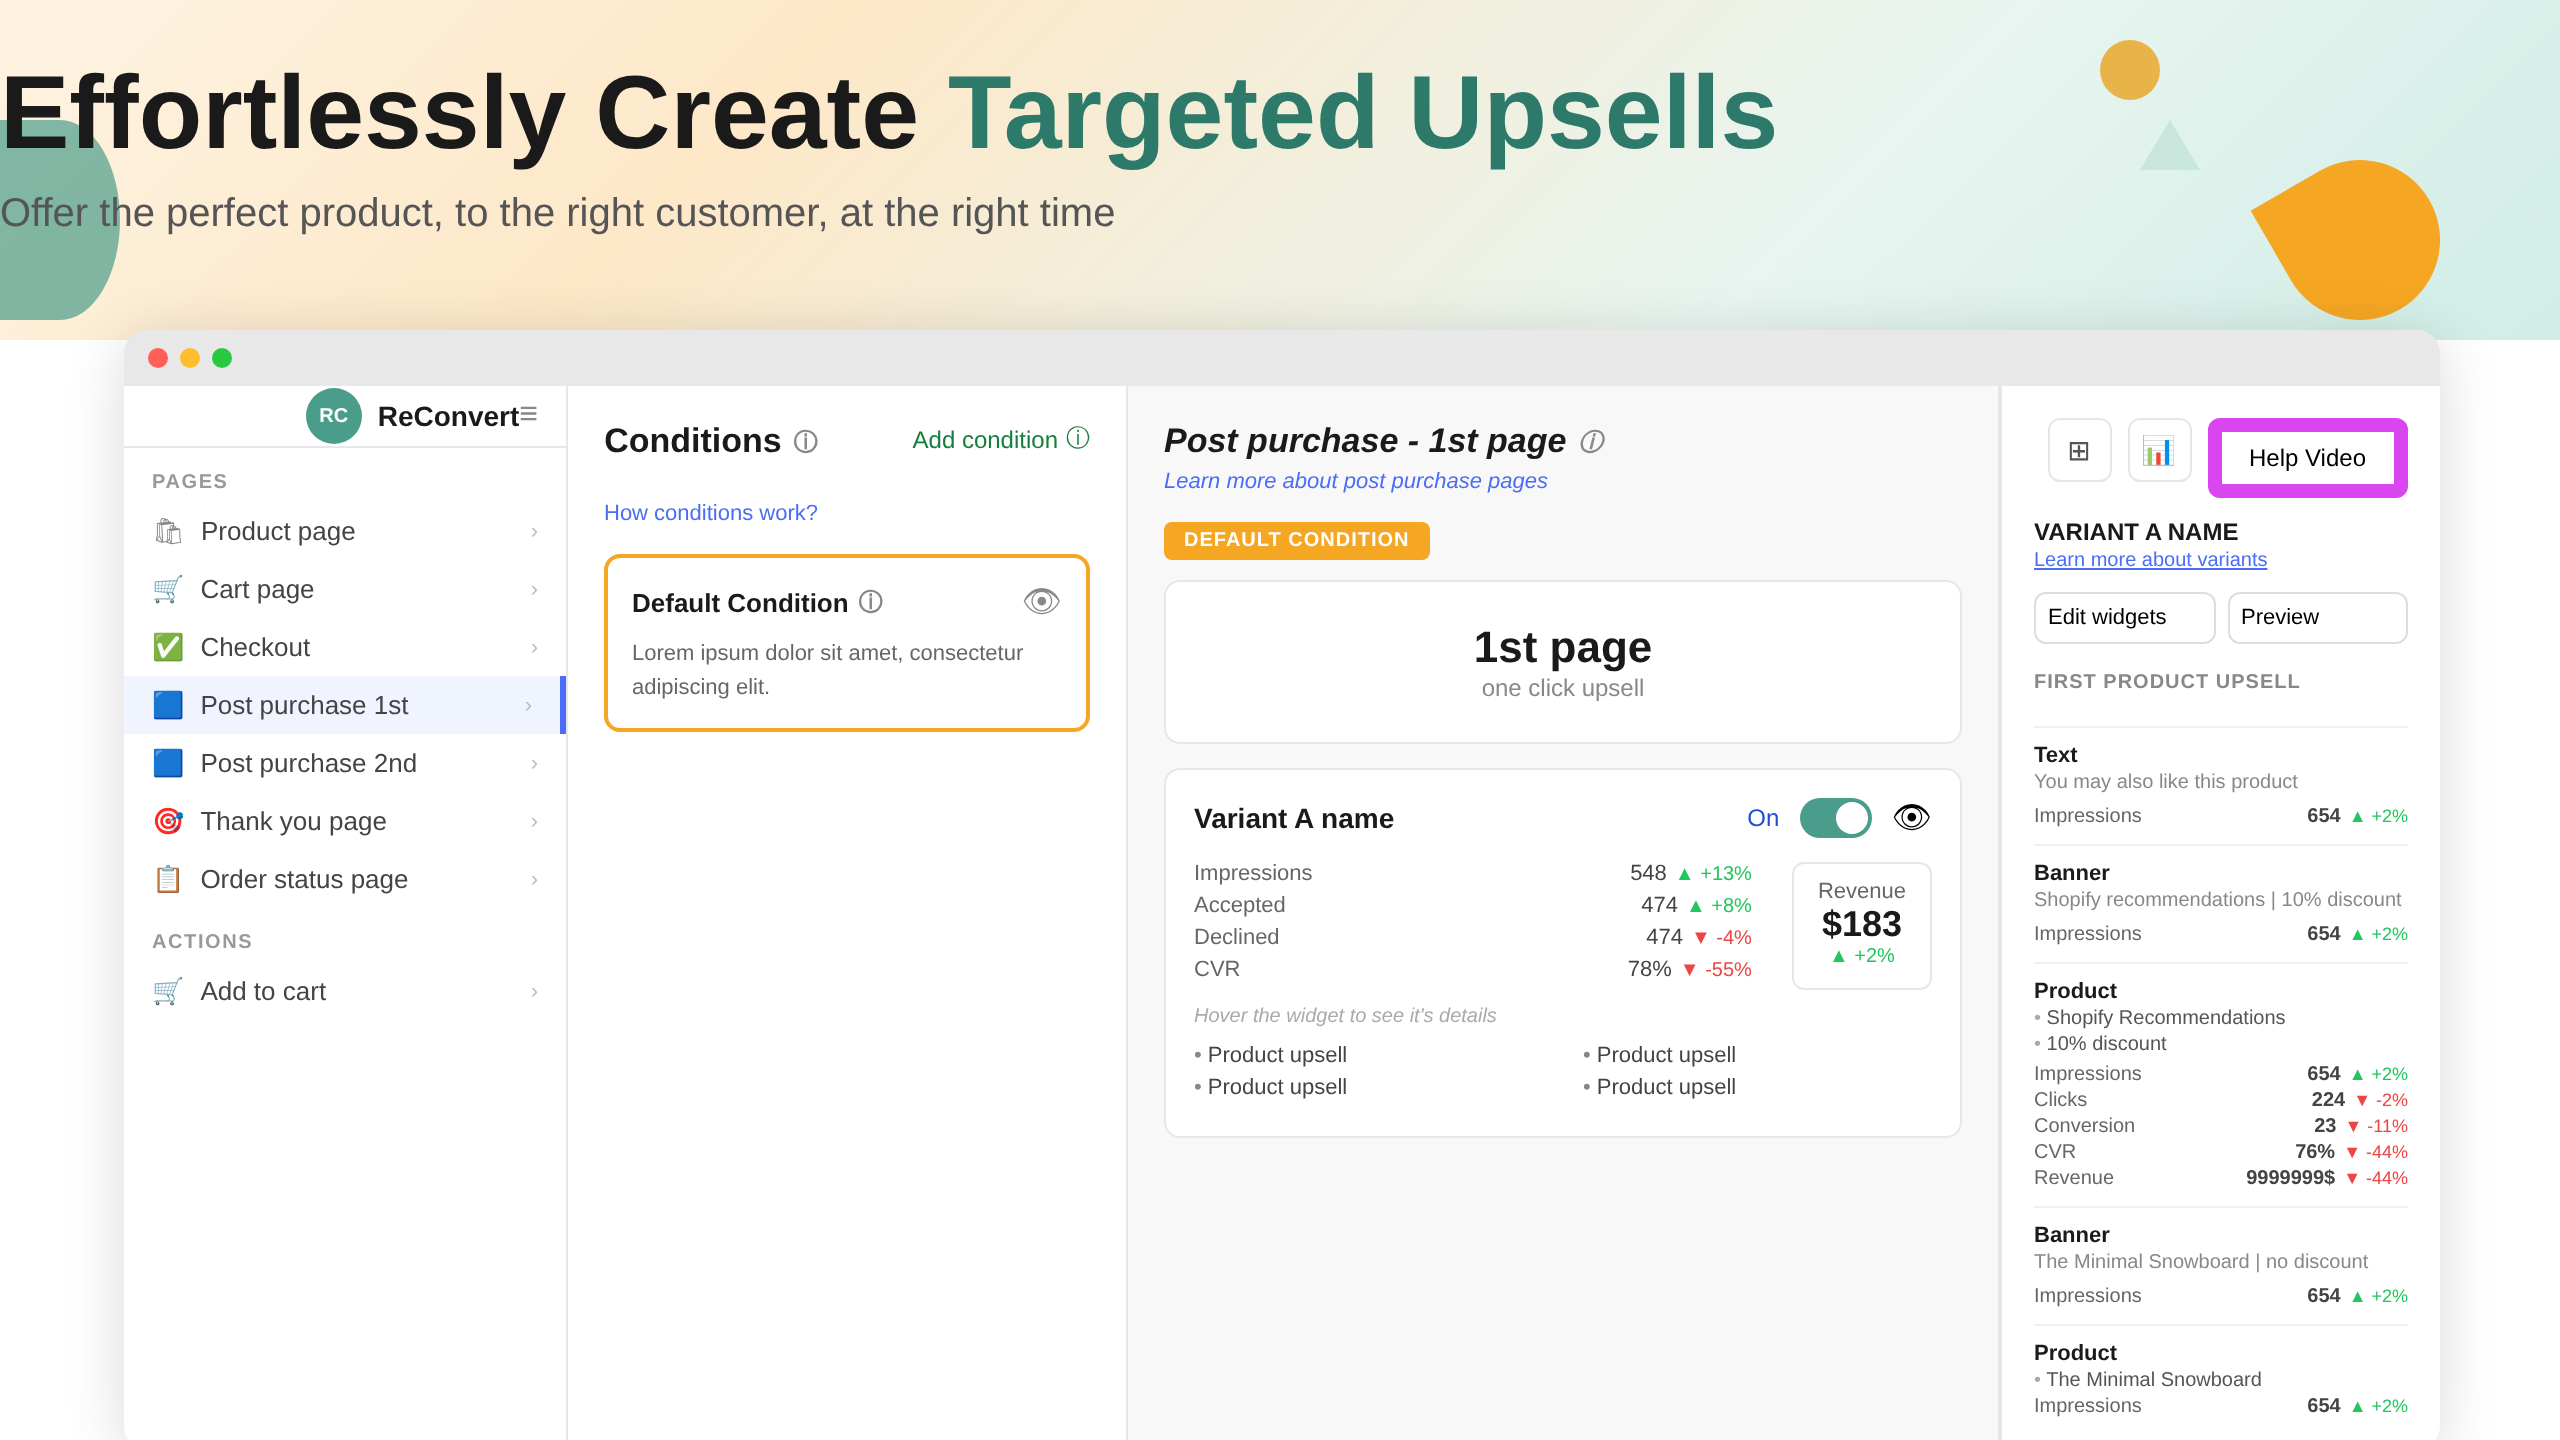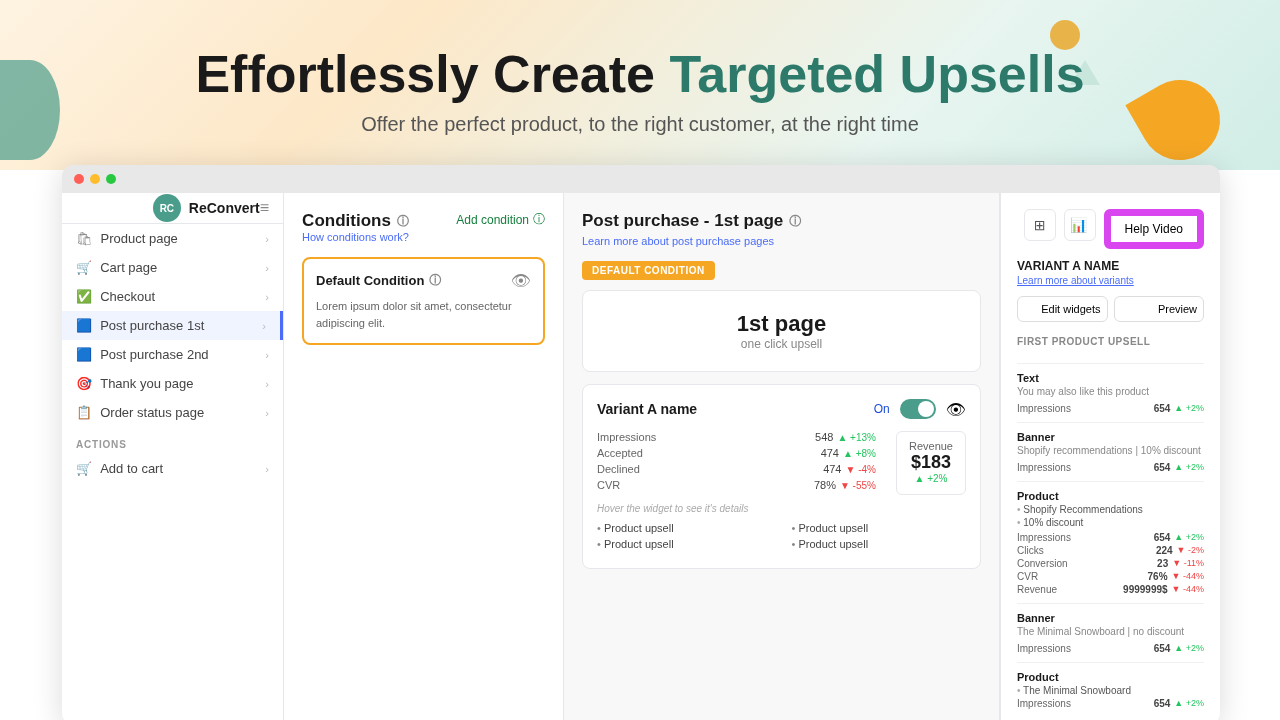--- a/index.html
+++ b/index.html
@@ -26,21 +26,21 @@
       background: #e8b44a; border-radius: 50%; z-index: 1;
     }
     .deco-triangle {
       position: absolute; top: 60px; right: 180px; width: 0; height: 0;
       border-left: 15px solid transparent; border-right: 15px solid transparent;
       border-bottom: 25px solid #c8e6dc; z-index: 1;
     }
 
     
     .header-section {
-      position: absolute; top: 36px; left: 0; width: 100%; text-align: center; z-index: 2; padding-top: 10px;
+      position: absolute; top: 19px; left: 0; width: 100%; z-index: 2; padding-top: 10px;
     }
     .header-title {
       font-size: 52px; font-weight: 900; color: #1a1a1a; line-height: 1.1;
     }
     .header-title .teal { color: #2d7a6b; }
     .header-subtitle {
       font-size: 20px; color: #555; margin-top: 10px; font-weight: 400;
     }
 
     
@@ -100,41 +100,41 @@
     }
 
     
     .conditions-panel {
       width: 280px; background: #fff; border-right: 1px solid #e5e7eb; padding: 18px; flex-shrink: 0;
     }
     .panel-title {
       font-size: 17px; font-weight: 700; color: #1a1a1a; display: flex; align-items: center; gap: 6px; justify-content: center;
     }
     .info-icon { font-size: 12px; color: #888; }
-    .panel-subtitle { font-size: 11px; color: #4a6cf7; margin-top: 0; cursor: pointer; }
+    .panel-subtitle { font-size: 11px; color: #4a6cf7; margin-top: 20px; cursor: pointer; }
     .add-condition-btn {
       font-size: 12px; color: #15803d; cursor: pointer; display: flex; align-items: center; gap: 4px;
     }
 
     .condition-card {
       margin-top: 14px; border: 2px solid #f5a623; border-radius: 8px; padding: 12px;
       background: #fff;
     }
     .condition-card-header {
       display: flex; align-items: center; justify-content: space-between;
     }
     .condition-title { font-size: 13px; font-weight: 600; color: #1a1a1a; display: flex; align-items: center; gap: 5px; }
     .condition-body { font-size: 11px; color: #666; margin-top: 8px; line-height: 1.5; }
     .eye-icon { color: #888; cursor: pointer; }
 
     
     .post-purchase-panel {
       flex: 1; background: #f8f8f8; padding: 18px; border-right: 1px solid #e5e7eb; overflow-y: auto;
     }
-    .pp-header { display: flex; align-items: center; justify-content: space-between; }
+    .pp-header { display: flex; align-items: center; justify-content: space-between; font-style: italic; }
     .pp-title { font-size: 17px; font-weight: 700; color: #1a1a1a; display: flex; align-items: center; gap: 6px; }
     .pp-subtitle { font-size: 11px; color: #4a6cf7; margin-top: 4px; cursor: pointer; }
 
     .default-condition-badge {
       background: #f5a623; color: white; font-size: 10px; font-weight: 700;
       padding: 4px 10px; border-radius: 4px; display: inline-block; margin-top: 14px;
       letter-spacing: 0.05em;
     }
 
     .page-display {
@@ -186,21 +186,21 @@
       width: 220px; background: #fff; padding: 16px; overflow-y: auto; flex-shrink: 0;
       border-left: 1px solid #e5e7eb;
     }
     .rs-icon-btn { width: 32px; height: 32px; border: 1px solid #e5e7eb; border-radius: 6px; display: flex; align-items: center; justify-content: center; cursor: pointer; color: #555; font-size: 14px; }
     .help-btn { padding: 6px 14px; border: 7px solid #d946ef; border-radius: 6px; font-size: 12px; font-weight: 500; cursor: pointer; background: #fff; }
 
     .rs-section-title { font-size: 12px; font-weight: 700; color: #1a1a1a; margin-bottom: 2px; }
     .rs-learn-link { font-size: 10px; color: #4a6cf7; cursor: pointer; margin-bottom: 10px; display: block; text-decoration: underline; }
 
     .rs-action-btns { display: flex; gap: 6px; margin-bottom: 14px; }
-    .rs-btn { flex: 1; padding: 6px; border: 1px solid #ddd; border-radius: 6px; font-size: 11px; cursor: pointer; background: #fff; text-align: right; font-weight: 500; }
+    .rs-btn { flex: 1; padding: 6px; border: 1px solid #ddd; border-radius: 6px; font-size: 11px; cursor: pointer; background: #fff; text-align: left; font-weight: 500; }
     .rs-btn-primary { background: #fff; border-color: #ddd; }
 
     .rs-subsection { font-size: 10px; font-weight: 700; color: #888; margin-bottom: 16px; letter-spacing: 0.05em; }
     .rs-widget-title { font-size: 11px; font-weight: 600; color: #1a1a1a; margin-bottom: 2px; }
     .rs-widget-sub { font-size: 10px; color: #888; margin-bottom: 6px; }
 
     .rs-stat-row { display: flex; justify-content: space-between; align-items: center; font-size: 10px; color: #444; margin-bottom: 2px; }
     .rs-stat-label { color: #666; }
     .rs-stat-value { font-weight: 600; }
     .rs-stat-change { font-size: 9px; }
@@ -238,20 +238,21 @@
 
     <div class="sidebar">
       <div class="sidebar-header">
         <div class="sidebar-logo">
           <div class="logo-icon">RC</div>
           <span class="logo-text">ReConvert</span>
         </div>
         <span class="menu-icon">≡</span>
       </div>
 
+      <div class="sidebar-section-label">PAGES</div>
 
       <div class="sidebar-item">
         <div class="sidebar-item-left">
           <span class="sidebar-icon">🛍</span>
           <span>Product page</span>
         </div>
         <span class="sidebar-chevron">›</span>
       </div>
 
       <div class="sidebar-item">

